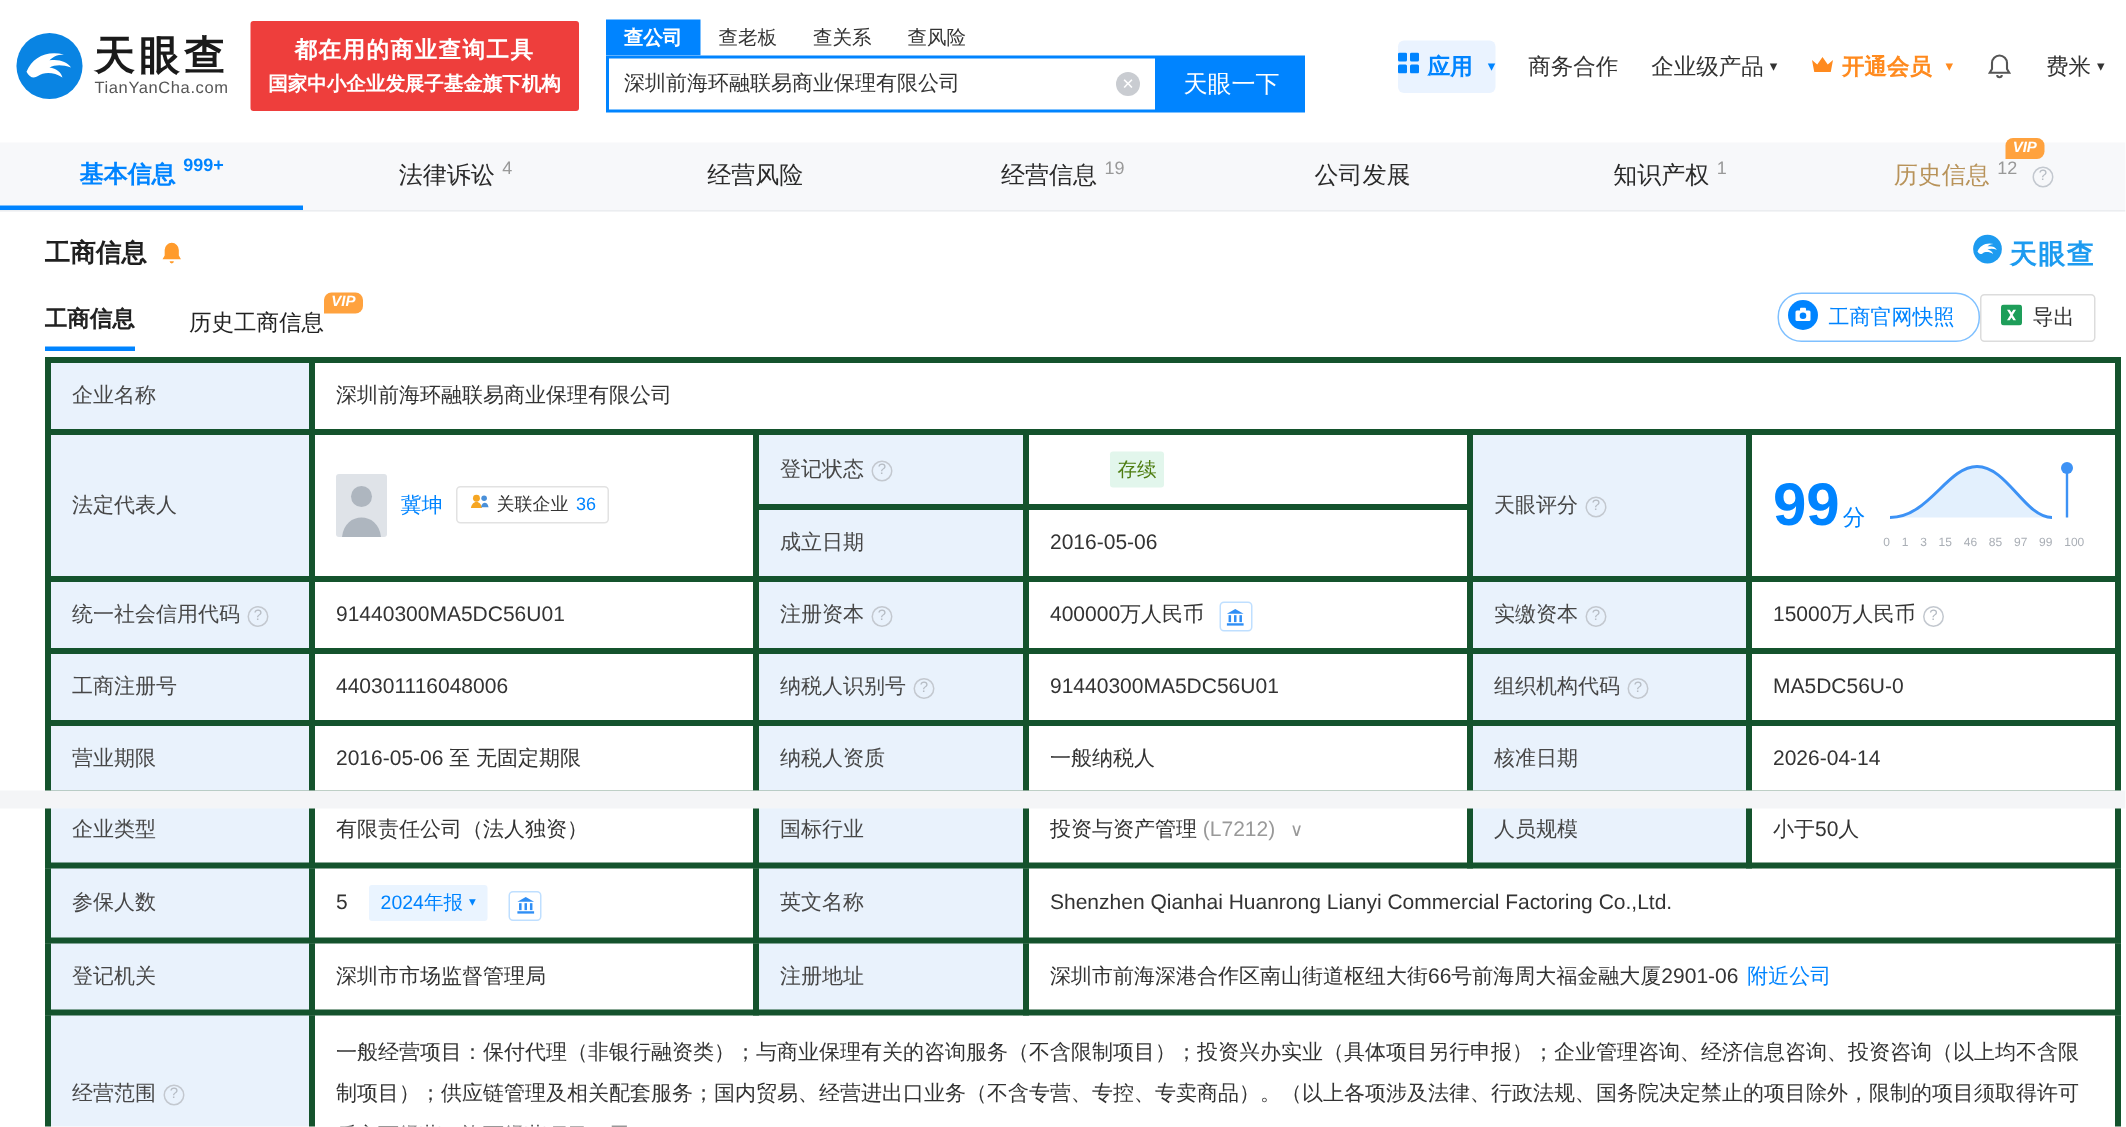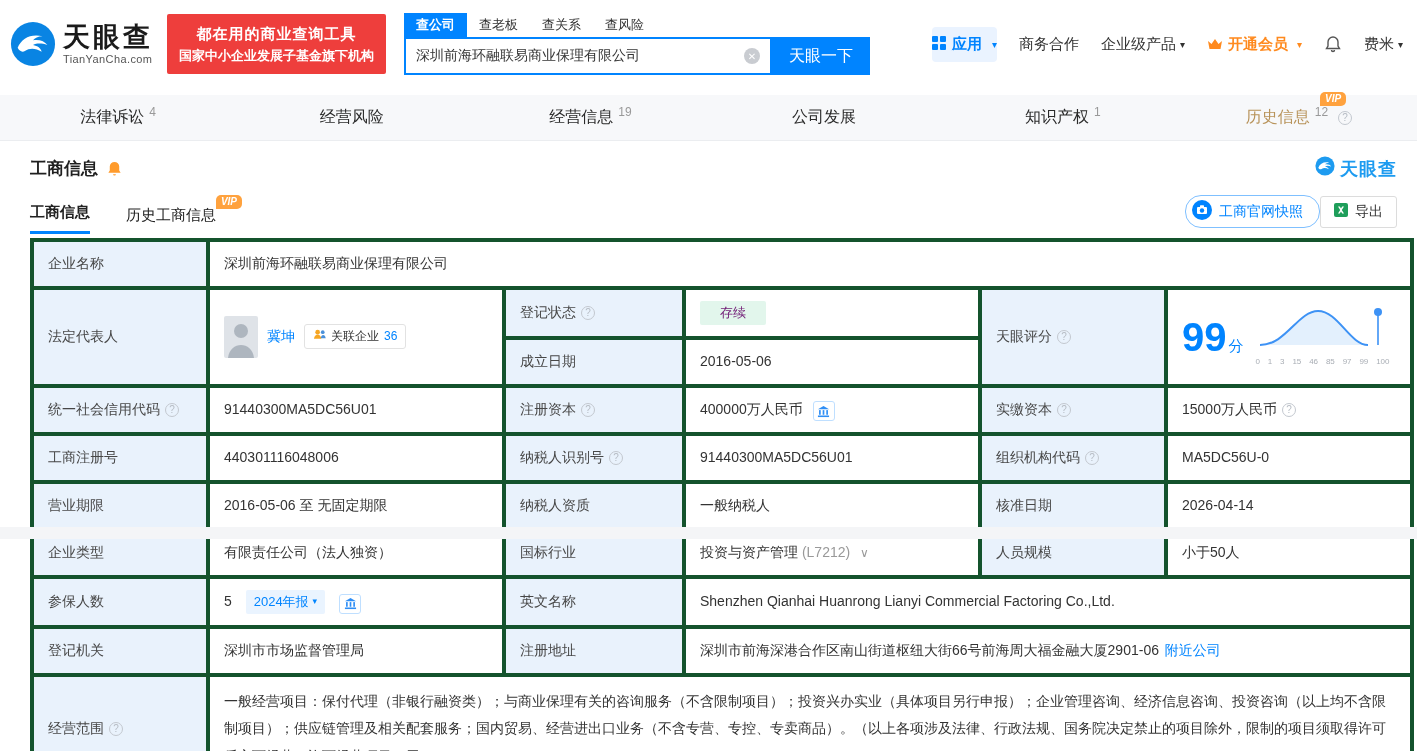--- a/index.html
+++ b/index.html
@@ -64,21 +64,21 @@
   .subtab.active { font-weight:700; border-bottom:3px solid #0084ff; }
   .subtab .vip-tag { position:absolute; top:-11px; right:-26px; }
   .subtab-actions { margin-left:auto; display:flex; align-items:center; padding-bottom:6px; }
   .snapshot-btn { display:inline-flex; align-items:center; gap:7px; border:1px solid #7fc0ff; color:#0084ff; background:#fff; border-radius:16px; padding:4px 16px 4px 6px; font-size:14px; cursor:pointer; font-family:inherit; }
   .export-btn { display:inline-flex; align-items:center; gap:7px; border:1px solid #dcdcdc; background:#fff; border-radius:3px; padding:6px 13px; font-size:14px; color:#333; cursor:pointer; font-family:inherit; }
 
   
   .info-table { width:1384px; margin:4px 0 14px 30px; border-collapse:collapse; font-size:14px; table-layout:fixed; }
   .info-table td { border:4px solid #14532d; padding:11px 14px; vertical-align:middle; line-height:1.55; color:#333; word-break:break-all; }
   .info-table td.lbl { background:#e9f2fc; color:#474747; }
-  .badge-green { display:inline-block; background:#e2f6ec; color:#701a75; padding:2px 20px; border-radius:2px; font-size:13px; }
+  .badge-green { display:inline-block; background:#e2f6ec; color:#4d7c0f; padding:2px 5px; border-radius:2px; font-size:13px;margin-left:40px; }
   .link { color:#0084ff; cursor:pointer; text-decoration:none; }
   .gray { color:#999; }
   .chev { color:#999; margin-left:6px; font-size:12px; cursor:pointer; }
   .chev::after { content:"∨"; }
   .rep { display:flex; align-items:center; gap:9px; }
   .rep-photo { width:34px; height:42px; border-radius:2px; overflow:hidden; display:inline-flex; cursor:pointer; flex:none; }
   .rel-badge { display:inline-flex; align-items:center; gap:5px; border:1px solid #e2e2e2; border-radius:3px; padding:2px 8px; font-size:12px; background:#fff; cursor:pointer; }
   .rel-badge .num { color:#0084ff; }
   .report-tag { display:inline-flex; align-items:center; background:#eaf4ff; color:#0084ff; font-size:13px; padding:2px 8px; border-radius:2px; margin-left:10px; cursor:pointer; }
   .report-tag::after { content:"▾"; font-size:9px; margin-left:4px; }
@@ -157,20 +157,26 @@
             <path d="M7.5 15a1.5 1.5 0 0 0 3 0" fill="none" stroke="#555" stroke-width="1.4"></path>
           </svg>
       </span>
       <span class="nav-item caret">
         <span>费米</span>
       </span>
     </div>
   </header>
 
   <nav class="nav-tabs">
+    <div class="nav-tab active">
+      <span class="tab-inner">
+          <span class="tab-label">基本信息</span>
+          <span class="tab-count">999+</span>
+        </span>
+    </div>
     <div class="nav-tab">
       <span class="tab-inner">
           <span class="tab-label">法律诉讼</span>
           <span class="tab-count">4</span>
         </span>
     </div>
     <div class="nav-tab">
       <span class="tab-inner">
           <span class="tab-label">经营风险</span>
           <span class="tab-count"></span>

